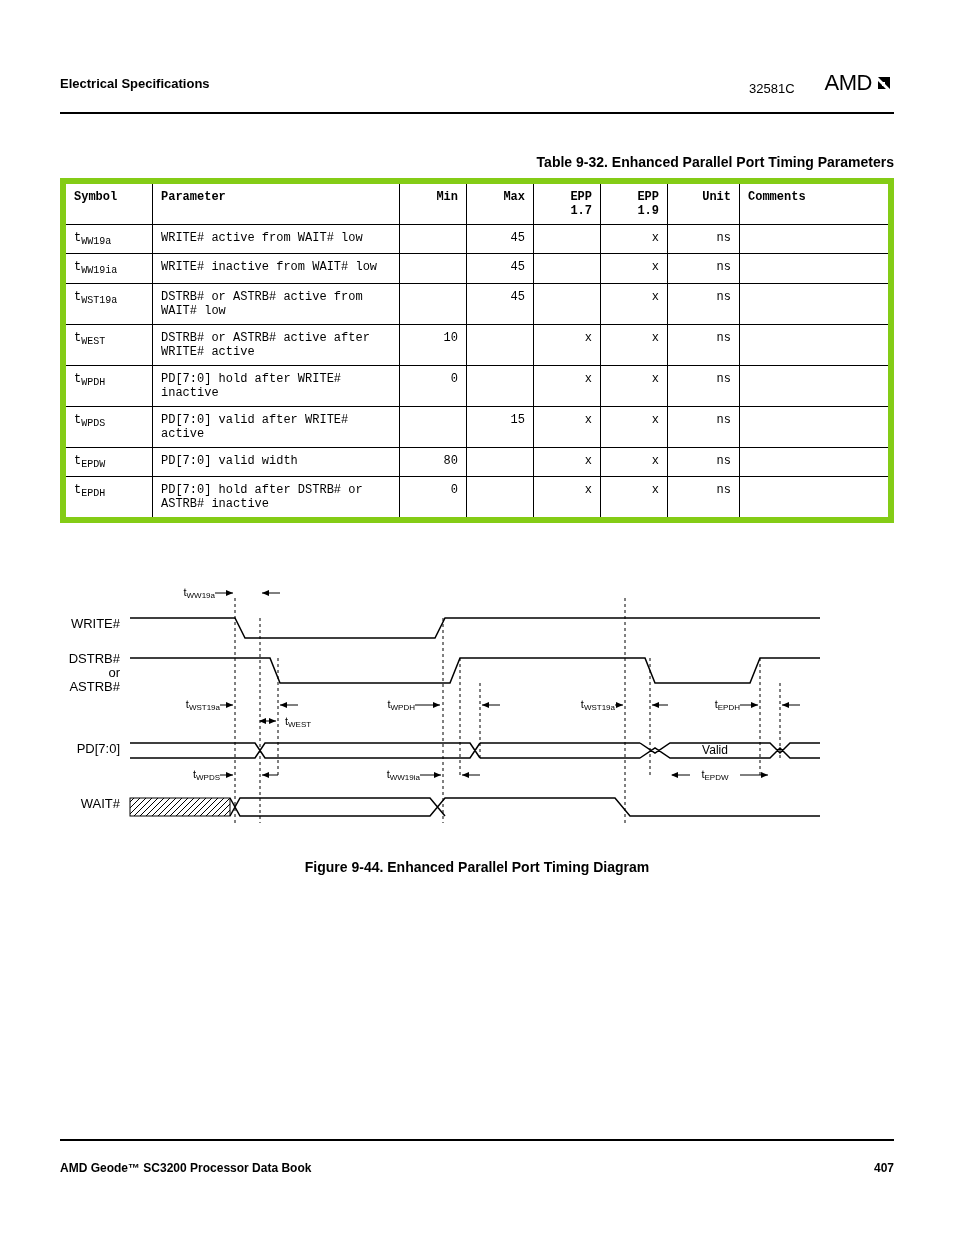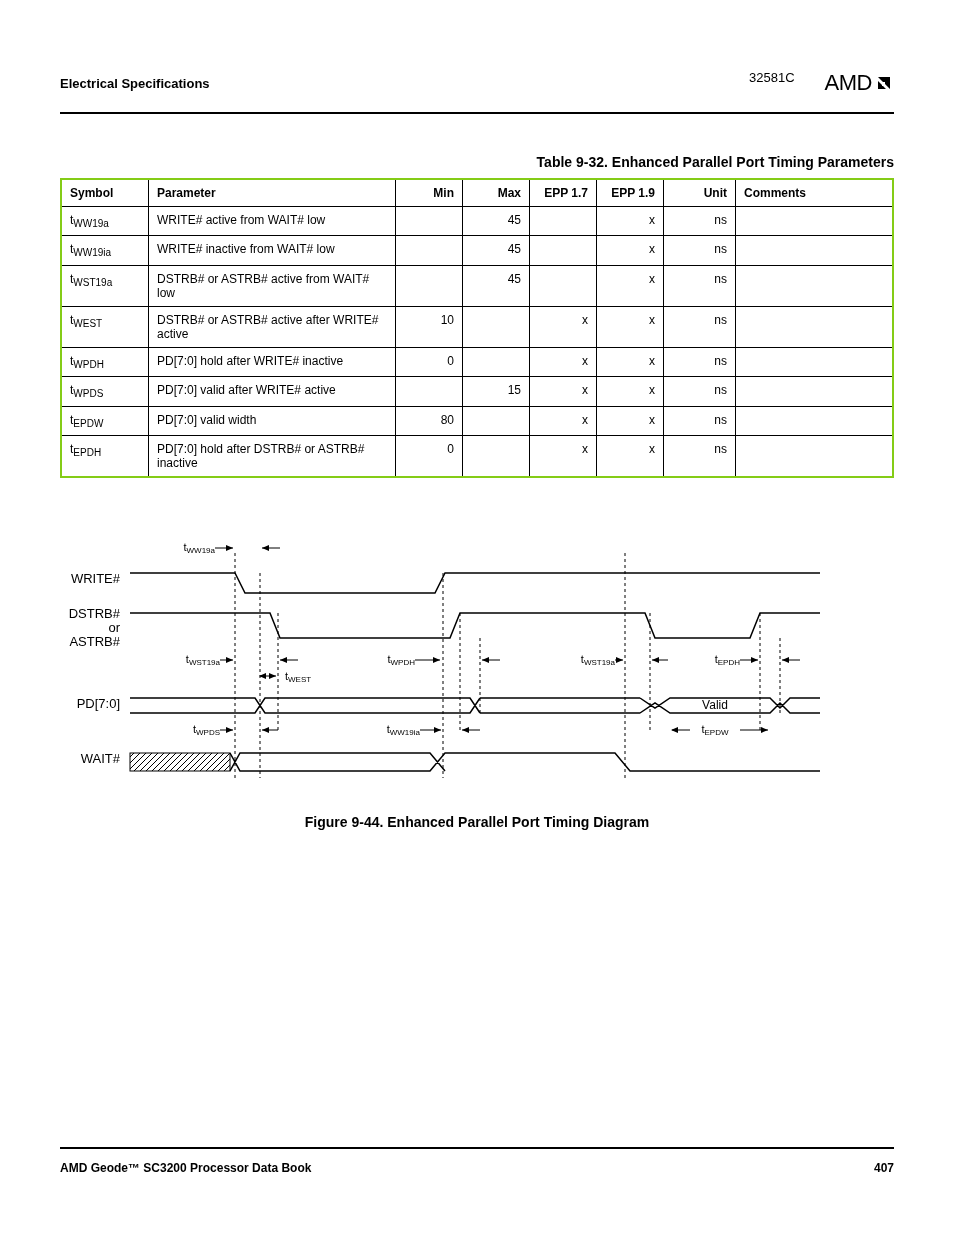--- a/index.html
+++ b/index.html
@@ -20,30 +20,31 @@
     position: relative;
   }
   .header {
     display: flex;
     justify-content: space-between;
     align-items: center;
     border-bottom: 2px solid #000;
     padding-bottom: 16px;
   }
   .header .left { font-weight: bold; font-size: 13px; }
-  .header .right { display:flex; align-items:flex-start;margin-left:20px; }
+  .header .right { display:flex; align-items:flex-end;margin-left:20px; }
   .header .docnum { font-size: 13px; margin-right: 30px; }
   .logo { font-weight: normal; font-size: 22px; letter-spacing: -0.5px; display:flex; align-items:center;}
   .logo svg { margin-left: 2px; }
 
   .table-caption { text-align:right; font-weight:bold; font-size:14px; margin: 40px 0 8px 0; }
   table.params {
     border-collapse: collapse;
     width: 100%;
-    border: 2px solid #84cc16;
+    border: 6px solid #84cc16;
+    font-family: Liberation Mono, monospace;
   }
   table.params th, table.params td {
     border: 1px solid #000;
     padding: 6px 8px;
     text-align: left;
     vertical-align: top;
     font-size: 12px;
   }
   table.params th { font-weight: bold; text-align: left; }
   table.params th.center, table.params td.center { text-align: right; }
@@ -59,21 +60,21 @@
   .figure-caption { text-align:center; font-weight:bold; font-size:14px; margin: 18px 0 0 0; }
 
   .diagram-wrap { margin-top: 55px; }
   .diagram { width: 760px; margin: 0 auto; }
 
   .footer {
     position: absolute;
     bottom: 60px;
     left: 60px; right: 60px;
     border-top: 2px solid #000;
-    padding-top: 12px;
+    padding-top: 20px;
     display: flex;
     justify-content: space-between;
     font-size: 12px;
     font-weight: bold;
   }
 </style>
 </head>
 <body>
 
 <div class="page">

